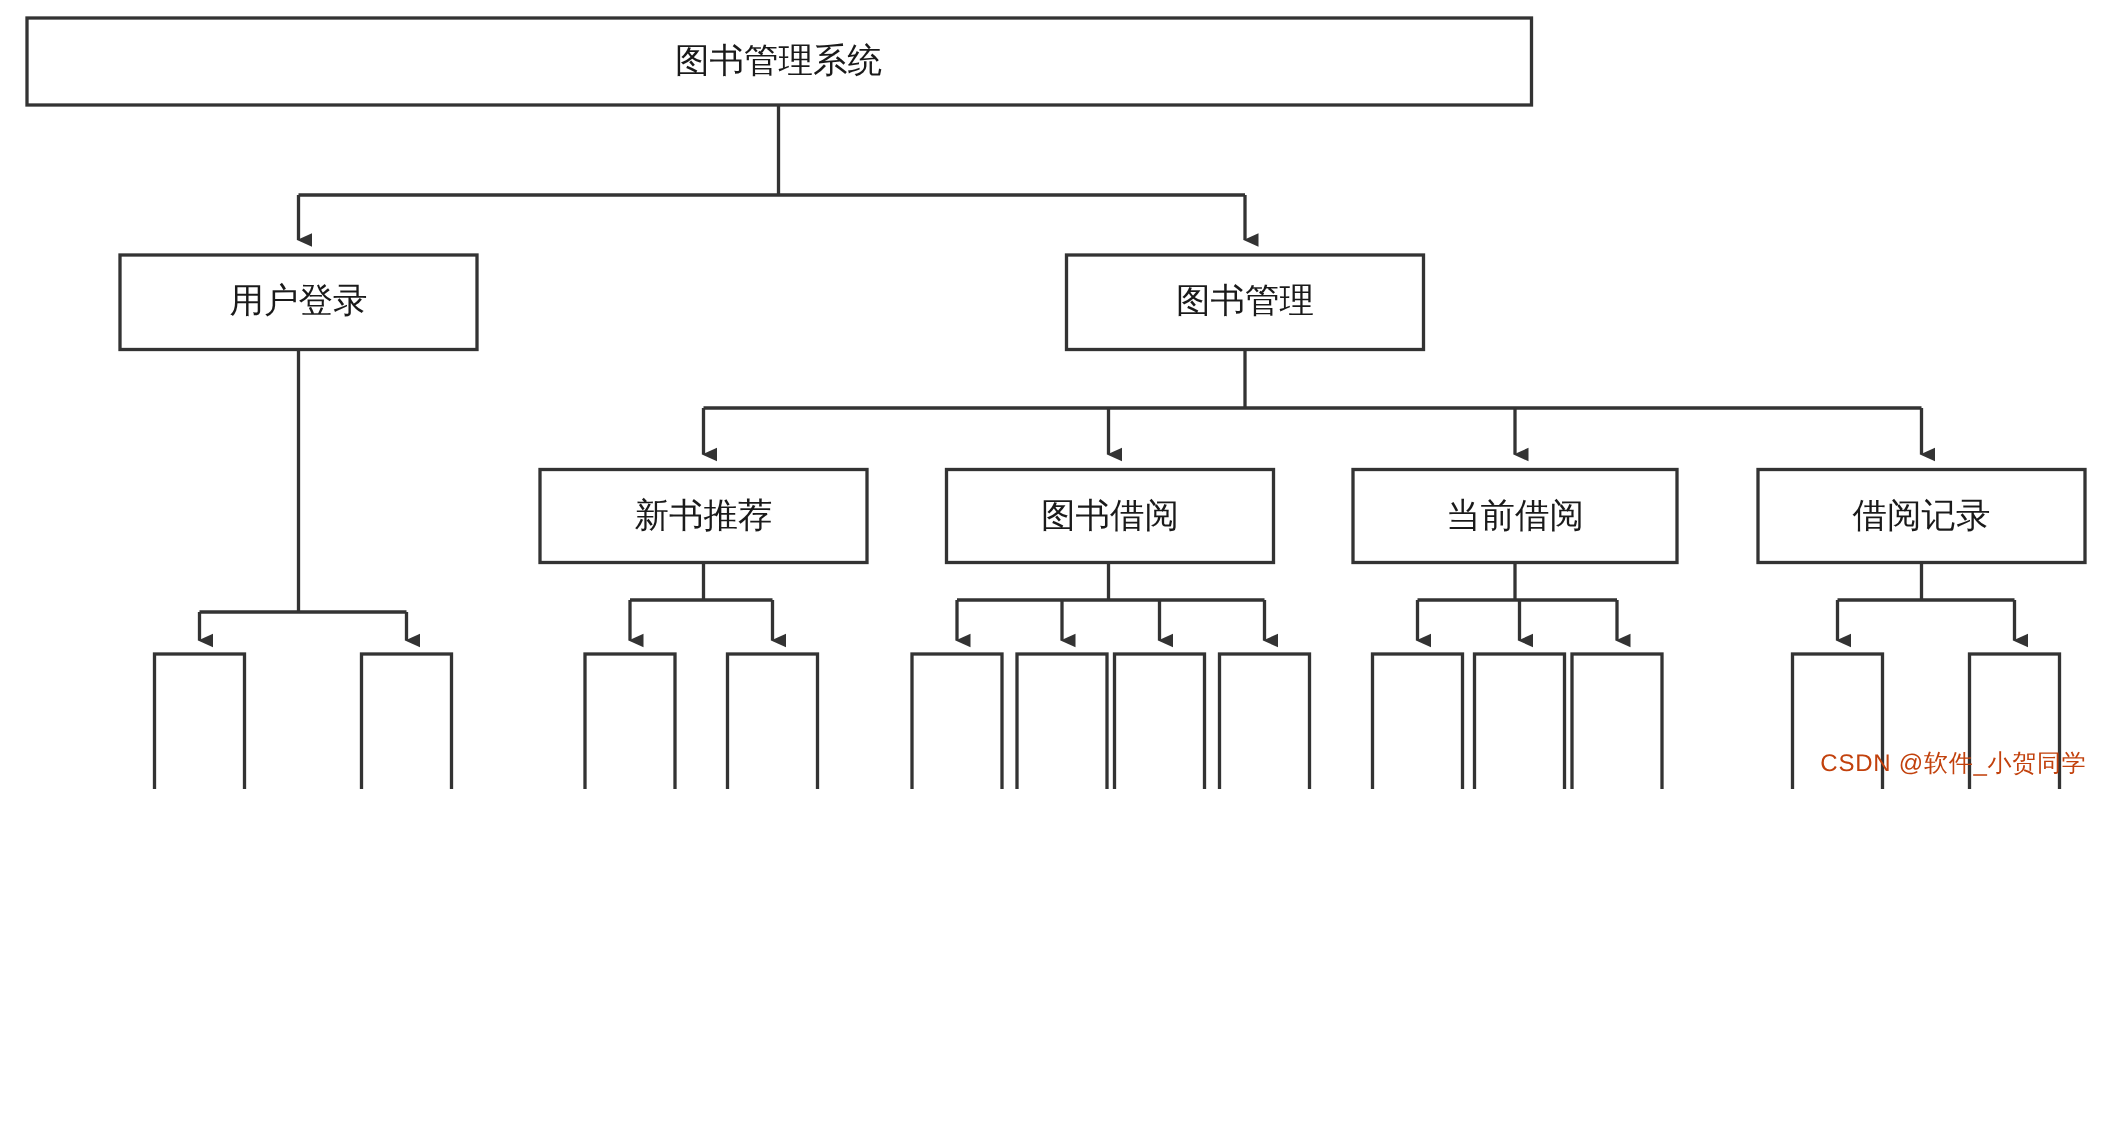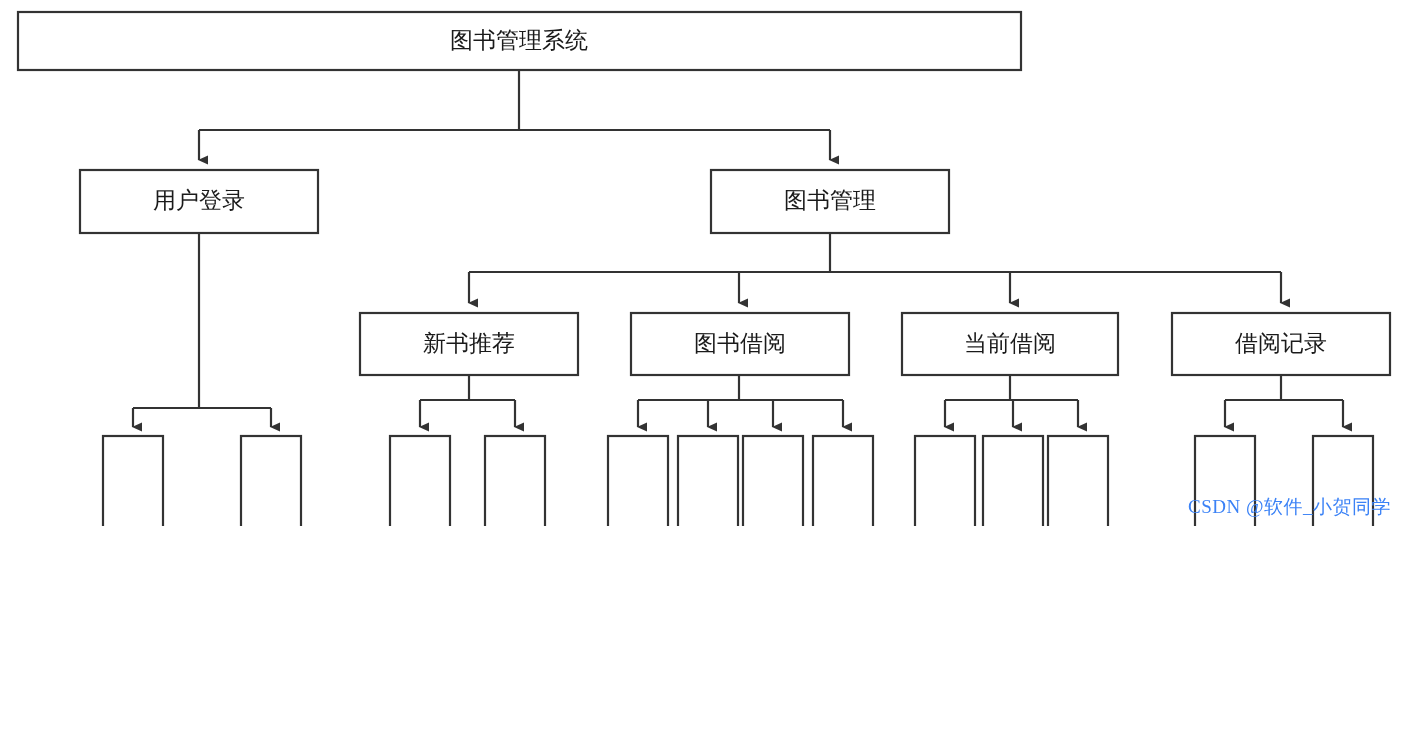--- a/index.html
+++ b/index.html
@@ -54,23 +54,23 @@
     white-space: nowrap;
     pointer-events: none;
   }
   .leaf-label.centered {
     align-items: center;
   }
   .watermark {
     position: absolute;
     right: 14px;
     bottom: 6px;
-    font-family: Liberation Serif, serif;
-    font-size: 19px;
-    color: #3b82f6;
+    font-family: Liberation Sans, sans-serif;
+    font-size: 16px;
+    color: #c2410c;
     letter-spacing: 0.5px;
     white-space: nowrap;
   }
 </style>
 </head>
 <body>
 
 <div id="canvas">
 
   <svg class="diagram" viewBox="0 0 1405 747">

